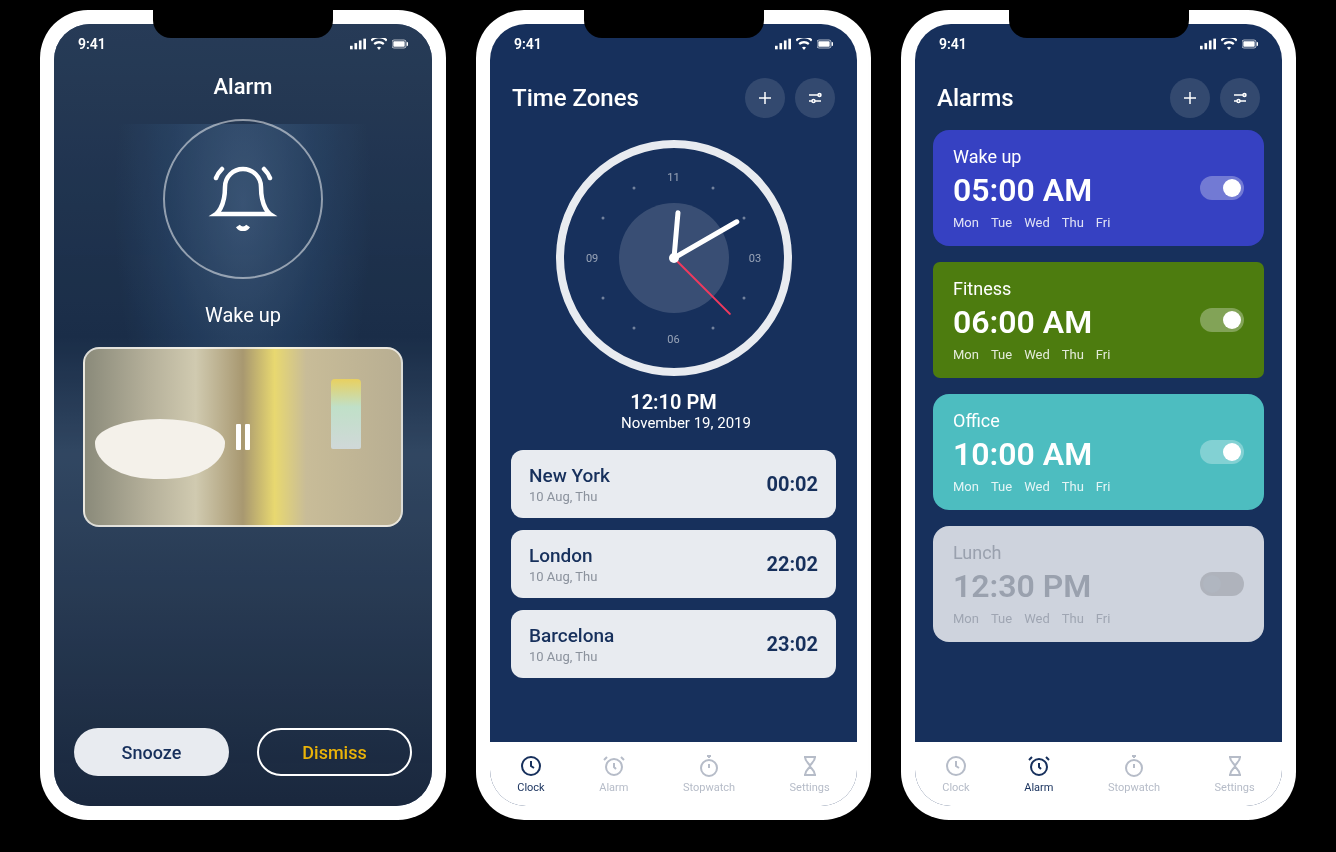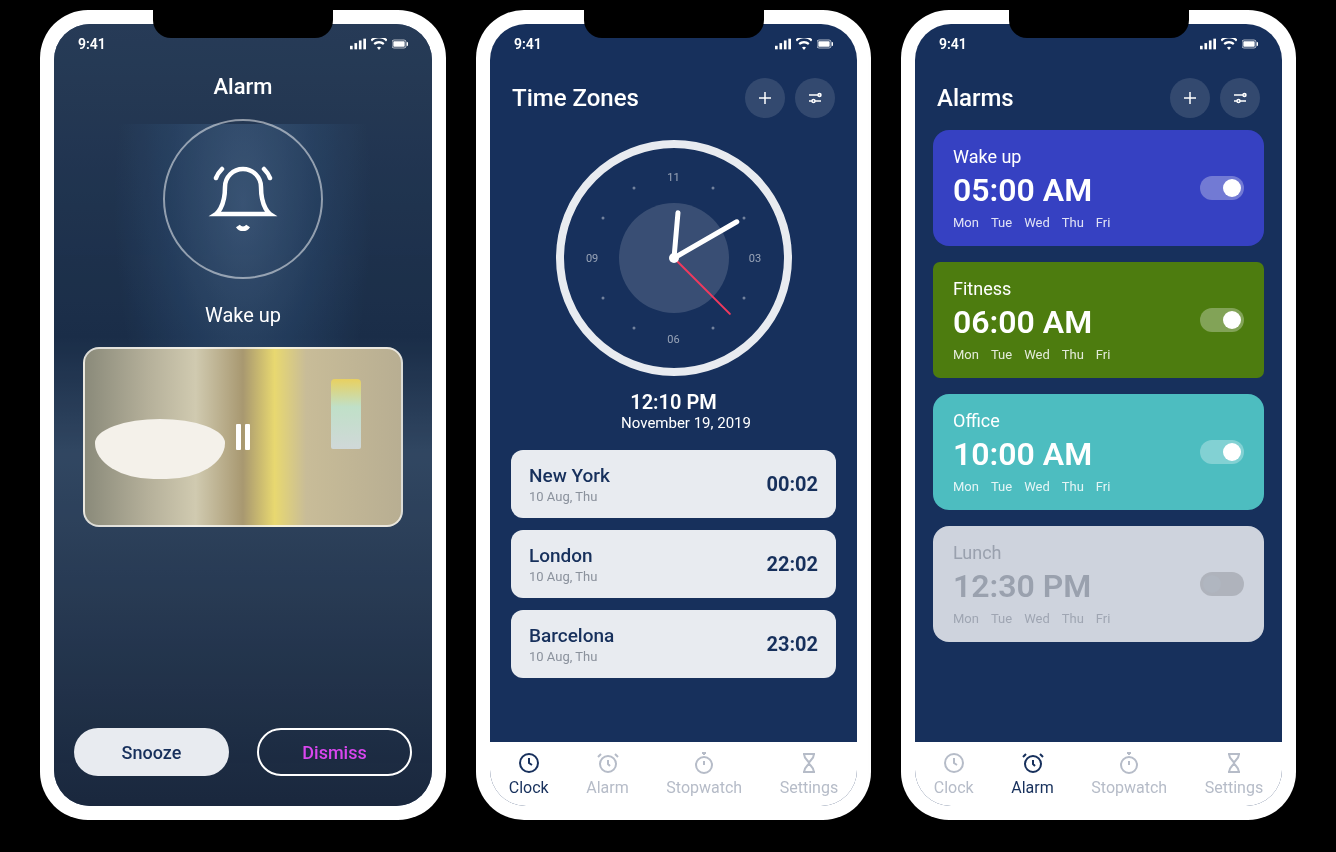--- a/index.html
+++ b/index.html
@@ -156,21 +156,21 @@
     height: 48px;
     border-radius: 24px;
     font-size: 18px;
     font-weight: 500;
     display: flex;
     align-items: center;
     justify-content: center;
     cursor: pointer;
   }
   .btn-snooze { background: #E8EBF0; color: #17305C; }
-  .btn-dismiss { background: transparent; border: 2px solid #fff; color: #d946ef; }
+  .btn-dismiss { background: transparent; border: 2px solid #fff; color: #eab308; }
 
   
   .screen-header {
     display: flex;
     justify-content: space-between;
     align-items: center;
     padding: 54px 22px 12px;
     color: #fff;
   }
   .screen-header h1 { font-size: 24px; font-weight: 500; }
@@ -262,21 +262,21 @@
     justify-content: space-around;
     align-items: center;
     padding: 6px 0;
   }
   .nav-item {
     display: flex;
     flex-direction: column;
     align-items: center;
     gap: 3px;
     color: #B6BCC8;
-    font-size: 16px;
+    font-size: 11px;
     cursor: pointer;
   }
   .nav-item.active { color: #17305C; }
   .nav-item svg { width: 24px; height: 24px; }
 
   
   .alarms-list { padding: 0 18px; display: flex; flex-direction: column; gap: 16px; }
   .alarm-card {
     border-radius: 16px;
     padding: 16px 20px;

